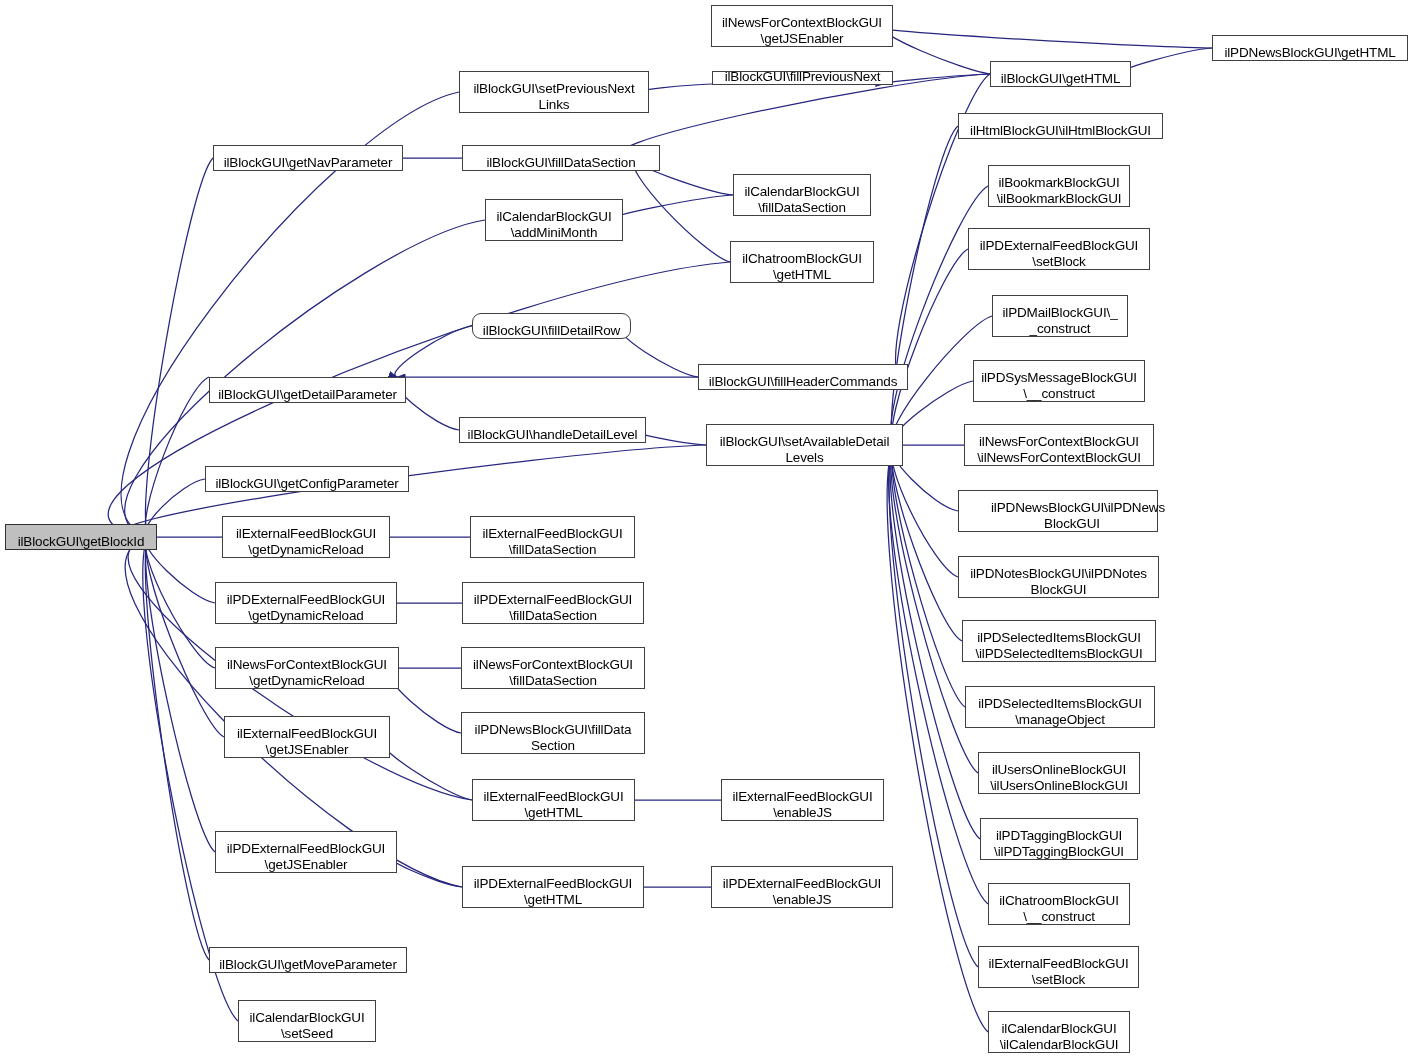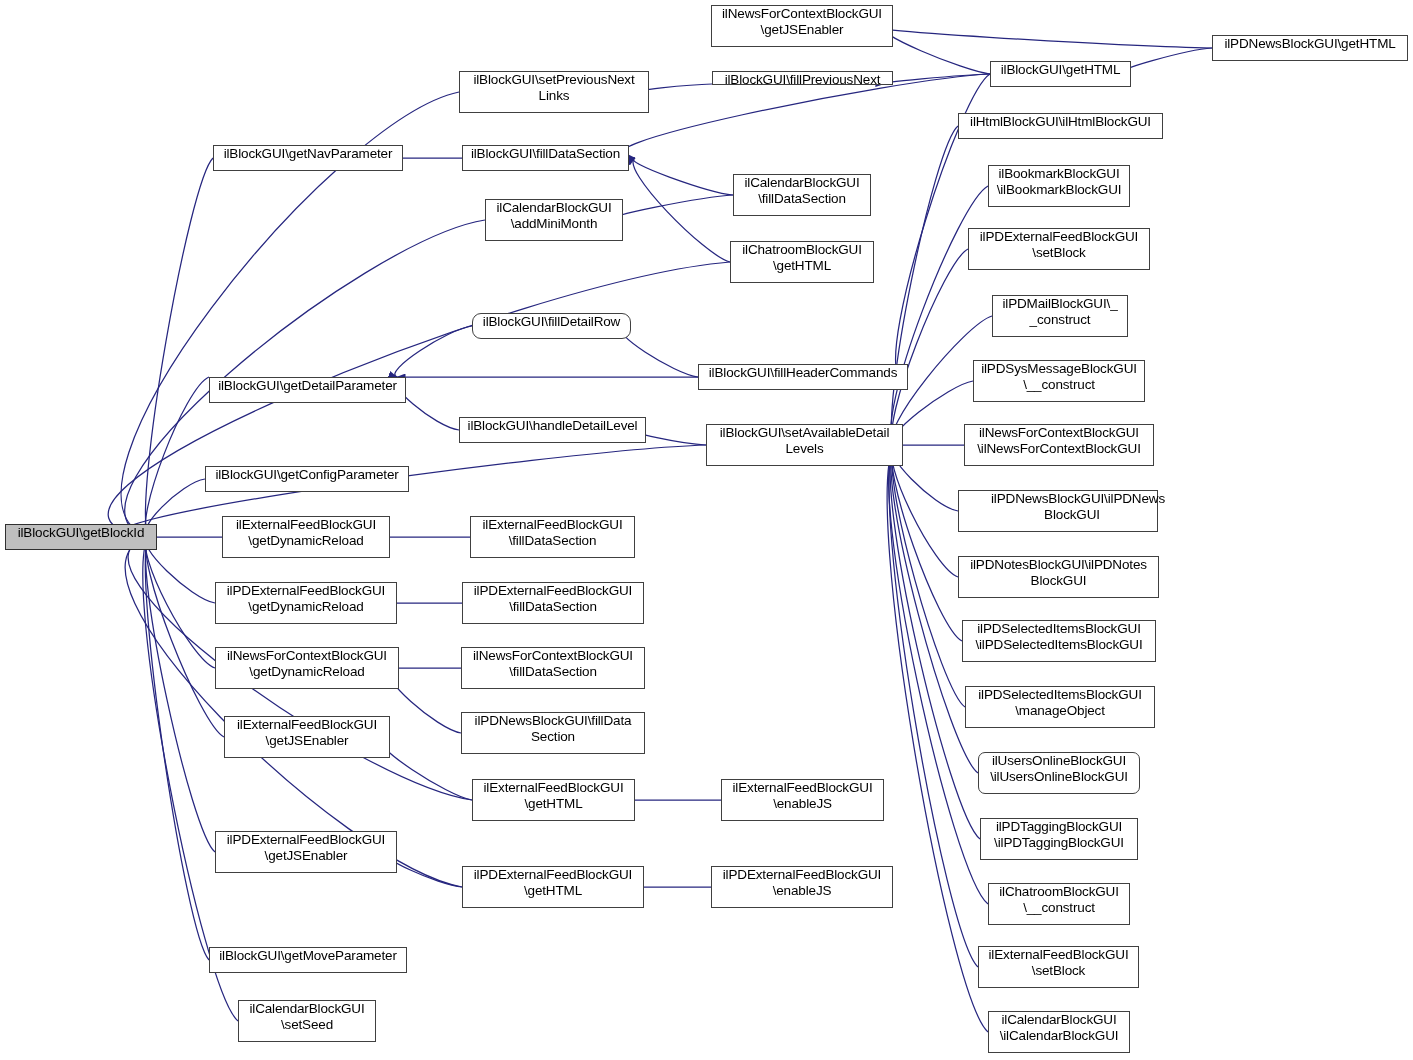--- a/index.html
+++ b/index.html
@@ -27,21 +27,21 @@
   .node {
     position: absolute;
     box-sizing: border-box;
     border: 1px solid #404040;
     background: #ffffff;
     color: #000000;
     font-size: 13.5px;
     line-height: 15.5px;
     text-align: center;
     display: flex;
-    align-items: flex-start;
+    align-items: flex-end;
     justify-content: center;
     white-space: pre-line;
     letter-spacing: -0.15px;
     z-index: 5;
     cursor: default;
   }
   .node.current {
     background: #bfbfbf;
     border-color: #303030;
   }
@@ -131,21 +131,21 @@
 \getDynamicReload</span></div>
       <div class="node" style="left: 224px; top: 716px; width: 166px; height: 42px;"><span class="node-label">ilExternalFeedBlockGUI
 \getJSEnabler</span></div>
       <div class="node" style="left: 215px; top: 831px; width: 182px; height: 42px;"><span class="node-label">ilPDExternalFeedBlockGUI
 \getJSEnabler</span></div>
       <div class="node" style="left: 209px; top: 947px; width: 198px; height: 26px;"><span class="node-label">ilBlockGUI\getMoveParameter</span></div>
       <div class="node" style="left: 238px; top: 1000px; width: 138px; height: 42px;"><span class="node-label">ilCalendarBlockGUI
 \setSeed</span></div>
       <div class="node" style="left: 459px; top: 71px; width: 190px; height: 42px;"><span class="node-label">ilBlockGUI\setPreviousNext
 Links</span></div>
-      <div class="node" style="left: 462px; top: 145px; width: 167px; height: 26px;"><span class="node-label">ilBlockGUI\fillDataSection</span></div>
+      <div class="node" style="left: 462px; top: 145px; width: 198px; height: 26px;"><span class="node-label">ilBlockGUI\fillDataSection</span></div>
       <div class="node" style="left: 485px; top: 199px; width: 138px; height: 42px;"><span class="node-label">ilCalendarBlockGUI
 \addMiniMonth</span></div>
       <div class="node" style="left: 472px; top: 313px; width: 159px; height: 26px; border-radius: 9px;"><span class="node-label">ilBlockGUI\fillDetailRow</span></div>
       <div class="node" style="left: 459px; top: 417px; width: 187px; height: 26px;"><span class="node-label">ilBlockGUI\handleDetailLevel</span></div>
       <div class="node" style="left: 470px; top: 516px; width: 165px; height: 42px;"><span class="node-label">ilExternalFeedBlockGUI
 \fillDataSection</span></div>
       <div class="node" style="left: 462px; top: 582px; width: 182px; height: 42px;"><span class="node-label">ilPDExternalFeedBlockGUI
 \fillDataSection</span></div>
       <div class="node" style="left: 461px; top: 647px; width: 184px; height: 42px;"><span class="node-label">ilNewsForContextBlockGUI
 \fillDataSection</span></div>
@@ -182,21 +182,21 @@
       <div class="node" style="left: 964px; top: 424px; width: 190px; height: 42px;"><span class="node-label">ilNewsForContextBlockGUI
 \ilNewsForContextBlockGUI</span></div>
       <div class="node" style="left: 958px; top: 490px; width: 200px; height: 42px; padding-left: 28px;"><span class="node-label">ilPDNewsBlockGUI\ilPDNews
 BlockGUI</span></div>
       <div class="node" style="left: 958px; top: 556px; width: 201px; height: 42px;"><span class="node-label">ilPDNotesBlockGUI\ilPDNotes
 BlockGUI</span></div>
       <div class="node" style="left: 962px; top: 620px; width: 194px; height: 42px;"><span class="node-label">ilPDSelectedItemsBlockGUI
 \ilPDSelectedItemsBlockGUI</span></div>
       <div class="node" style="left: 965px; top: 686px; width: 190px; height: 42px;"><span class="node-label">ilPDSelectedItemsBlockGUI
 \manageObject</span></div>
-      <div class="node" style="left: 978px; top: 752px; width: 162px; height: 42px; border-radius: 7px;"><span class="node-label">ilUsersOnlineBlockGUI
+      <div class="node" style="left: 978px; top: 752px; width: 162px; height: 42px;"><span class="node-label">ilUsersOnlineBlockGUI
 \ilUsersOnlineBlockGUI</span></div>
       <div class="node" style="left: 980px; top: 818px; width: 158px; height: 42px;"><span class="node-label">ilPDTaggingBlockGUI
 \ilPDTaggingBlockGUI</span></div>
       <div class="node" style="left: 988px; top: 883px; width: 142px; height: 42px;"><span class="node-label">ilChatroomBlockGUI
 \__construct</span></div>
       <div class="node" style="left: 978px; top: 946px; width: 161px; height: 42px;"><span class="node-label">ilExternalFeedBlockGUI
 \setBlock</span></div>
       <div class="node" style="left: 988px; top: 1011px; width: 142px; height: 42px;"><span class="node-label">ilCalendarBlockGUI
 \ilCalendarBlockGUI</span></div>
       <div class="node" style="left: 1212px; top: 35px; width: 196px; height: 26px;"><span class="node-label">ilPDNewsBlockGUI\getHTML</span></div>

